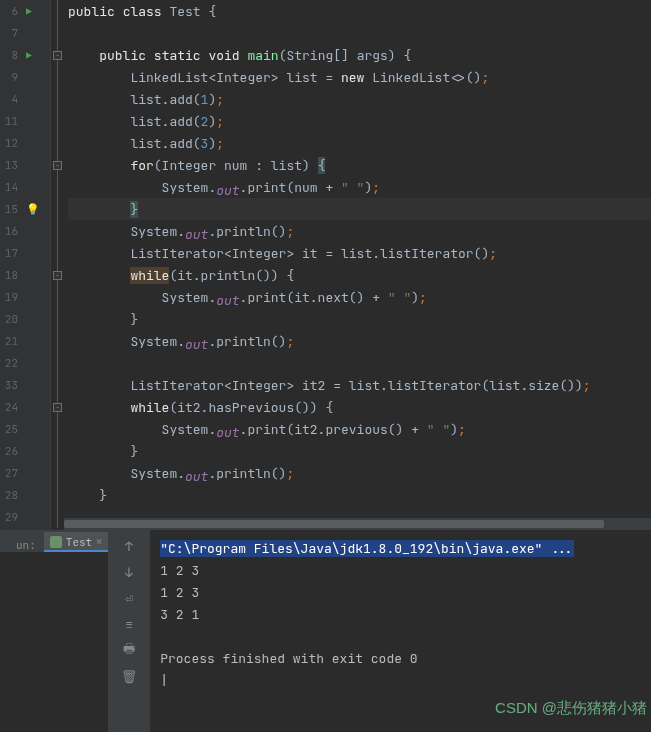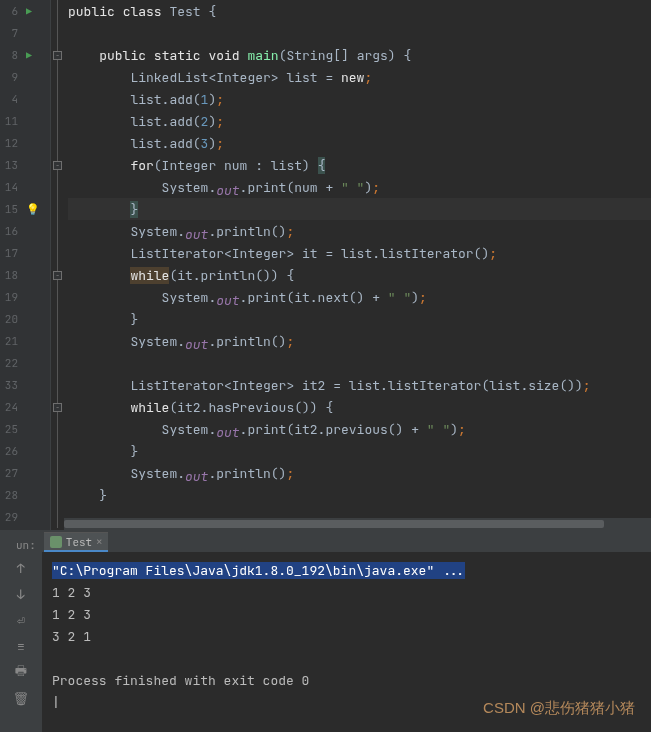--- a/index.html
+++ b/index.html
@@ -37,33 +37,33 @@
 .cls { color:#a9b7c6; }
 .method { color:#86efac; }
 .field { color:#9876aa; font-style:italic;margin-top:7px; }
 .str { color:#6a8759; }
 .num { color:#6897bb; }
 .punc { color:#a9b7c6; }
 .semi { color:#cc7832; }
 .hl-br { background:#3b514d; }
 .hl-kw { background:#4d402f; }
 
-.run-panel { height:202px; background:#2b2b2b; display:flex; flex-direction:column;}
+.run-panel { height:202px; background:#2b2b2b; display:flex; flex-direction:row;}
 .run-tabs { height:22px; background:#3c3f41; display:flex; align-items:flex-end; padding-left:8px;}
 .run-label { color:#888; font-size:11px; padding:0 8px; }
 .tab { background:#4e5254; border-top:1px solid #555; height:20px; display:flex; align-items:center; padding:0 6px; gap:4px; border-bottom:2px solid #4a88c7;}
 .tab-icon { width:12px; height:12px; background:#6a916a; border-radius:2px; }
 .tab-label { color:#bbb; font-size:11px; }
 .tab-close { color:#888; font-size:10px; }
 .run-body { flex:1; display:flex; }
 .run-toolbar { width:42px; background:#3c3f41; display:flex; flex-direction:column; align-items:center; padding-top:8px; gap:10px;}
 .tool-icon { width:16px; height:16px; color:#888; display:flex; align-items:center; justify-content:center; font-size:13px;}
 .console { flex:1; padding:8px 10px; color:#bbb; font-size:13px; line-height:22px;}
 .console .hl-cmd { background:#214283; color:#fff; display:inline;}
-.watermark { position:absolute; right:16px; bottom:14px; color:#fdba74; font-size:15px; opacity:0.65; font-family:sans-serif;}
+.watermark { position:absolute; right:4px; bottom:14px; color:#86efac; font-size:15px; opacity:0.65; font-family:sans-serif;}
 .scrollbar { position:absolute; left:64px; right:0; height:12px; top:518px; background:#3c3f41;}
 .scroll-thumb { position:absolute; left:0; width:540px; height:8px; top:2px; background:#5a5d5f; border-radius:2px;}
 </style>
 </head>
 <body>
 
 <div class="editor-area">
   <div class="gutter" id="gutter">
       <div class="line-row">
         <span class="ln">6</span>
@@ -243,21 +243,21 @@
         <div class="fold-line"></div>
       </div>
       <div class="fold-row">
         <div class="fold-line"></div>
       </div>
     </div>
   <div class="code" id="code">
       <div class="code-line"><span class="kw">public</span><span class="punc"> </span><span class="kw">class</span><span class="punc"> </span><span class="cls">Test</span><span class="punc"> {</span></div>
       <div class="code-line"></div>
       <div class="code-line"><span class="punc">    </span><span class="kw">public</span><span class="punc"> </span><span class="kw">static</span><span class="punc"> </span><span class="kw">void</span><span class="punc"> </span><span class="method">main</span><span class="punc">(String[] args) {</span></div>
-      <div class="code-line"><span class="punc">        LinkedList&lt;Integer&gt; list = </span><span class="kw">new</span><span class="semi">;</span></div>
+      <div class="code-line"><span class="punc">        LinkedList&lt;Integer&gt; list = </span><span class="kw">new</span><span class="punc"> LinkedList&lt;&gt;()</span><span class="semi">;</span></div>
       <div class="code-line"><span class="punc">        list.add(</span><span class="num">1</span><span class="punc">)</span><span class="semi">;</span></div>
       <div class="code-line"><span class="punc">        list.add(</span><span class="num">2</span><span class="punc">)</span><span class="semi">;</span></div>
       <div class="code-line"><span class="punc">        list.add(</span><span class="num">3</span><span class="punc">)</span><span class="semi">;</span></div>
       <div class="code-line"><span class="punc">        </span><span class="kw">for</span><span class="punc">(Integer num : list) </span><span class="hl-br">{</span></div>
       <div class="code-line"><span class="punc">            System.</span><span class="field">out</span><span class="punc">.print(num + </span><span class="str">" "</span><span class="punc">)</span><span class="semi">;</span></div>
       <div class="code-line hl"><span class="punc">        </span><span class="hl-br">}</span></div>
       <div class="code-line"><span class="punc">        System.</span><span class="field">out</span><span class="punc">.println()</span><span class="semi">;</span></div>
       <div class="code-line"><span class="punc">        ListIterator&lt;Integer&gt; it = list.listIterator()</span><span class="semi">;</span></div>
       <div class="code-line"><span class="punc">        </span><span class="kw hl-kw">while</span><span class="punc">(it.println()) {</span></div>
       <div class="code-line"><span class="punc">            System.</span><span class="field">out</span><span class="punc">.print(it.next() + </span><span class="str">" "</span><span class="punc">)</span><span class="semi">;</span></div>

